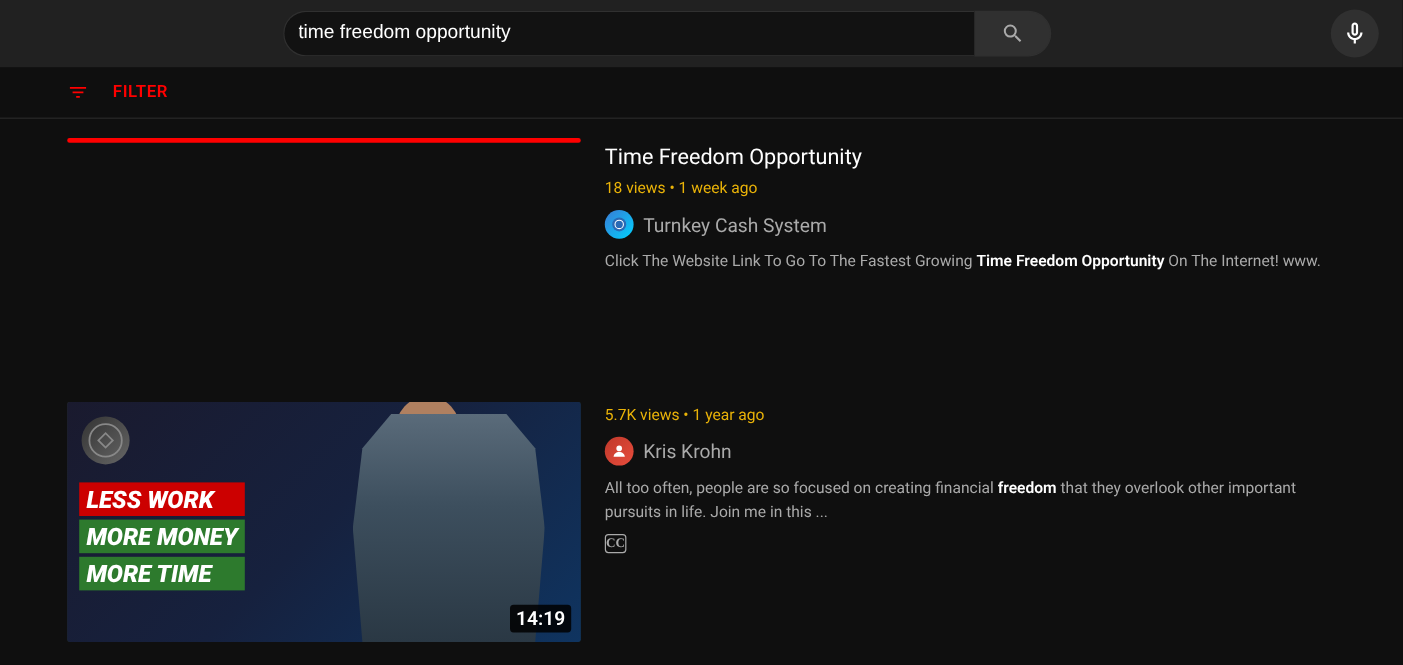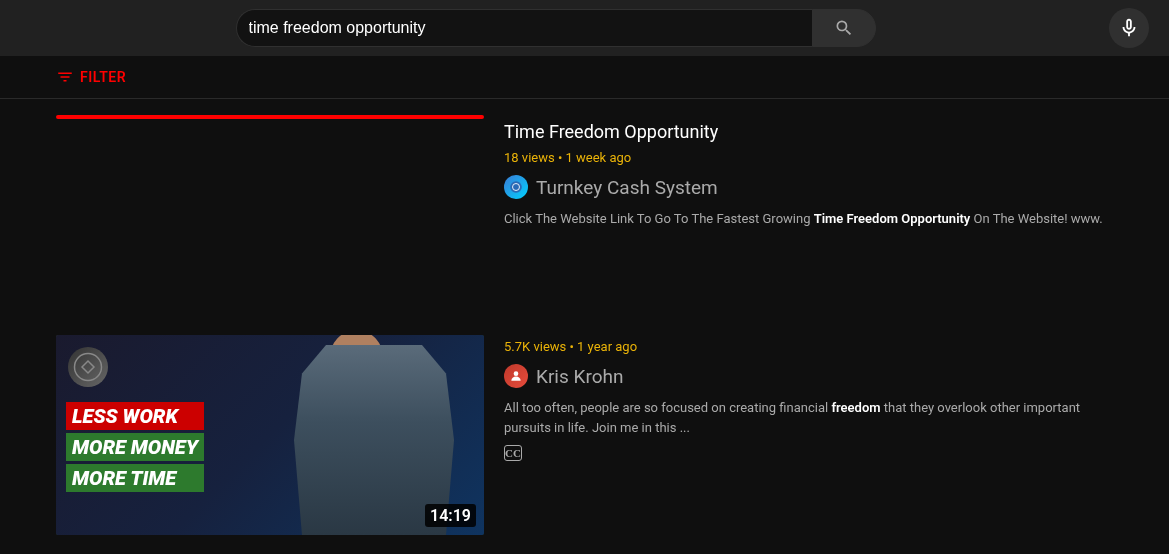--- a/index.html
+++ b/index.html
@@ -86,21 +86,21 @@
       display: flex;
       align-items: center;
       padding: 12px 56px;
       border-bottom: 1px solid #2a2a2a;
       gap: 10px;
     }
 
     .filter-icon {
       display: flex;
       align-items: center;
-      gap: 6px;
+      gap: 20px;
       color: #ff0000;
       font-size: 14px;
       font-weight: 600;
       cursor: pointer;
       letter-spacing: 0.5px;
     }
 
     .filter-icon svg {
       fill: #ff0000;
       width: 18px;
@@ -248,21 +248,21 @@
       background: linear-gradient(135deg, #3a7bd5, #00d2ff);
       display: flex;
       align-items: center;
       justify-content: center;
       font-size: 10px;
       color: #fff;
       flex-shrink: 0;
     }
 
     .channel-name {
-      font-size: 19px;
+      font-size: 16px;
       color: #aaa;
       cursor: pointer;
     }
 
     .video-description {
       font-size: 13px;
       color: #aaa;
       line-height: 1.5;
     }
 
@@ -339,21 +339,21 @@
           <svg viewBox="0 0 24 24" width="14" height="14" fill="#fff">
             <circle cx="12" cy="12" r="10" fill="#2a6ab5"></circle>
             <circle cx="12" cy="12" r="6" fill="none" stroke="#fff" stroke-width="1.5"></circle>
           </svg>
         </div>
         <span class="channel-name">Turnkey Cash System</span>
       </div>
       <div class="video-description">
         <span>Click The Website Link To Go To The Fastest Growing</span>
         <b>Time Freedom Opportunity</b>
-        <span>On The Website! www.</span>
+        <span>On The Internet! www.</span>
       </div>
     </div>
   </div>
 
   <div class="video-item">
     <div class="thumbnail-container">
       <div class="thumb2" style="width:100%;height:100%;">
 
         <div class="thumb2-channel-icon">
           <svg viewBox="0 0 40 40" width="30" height="30">

